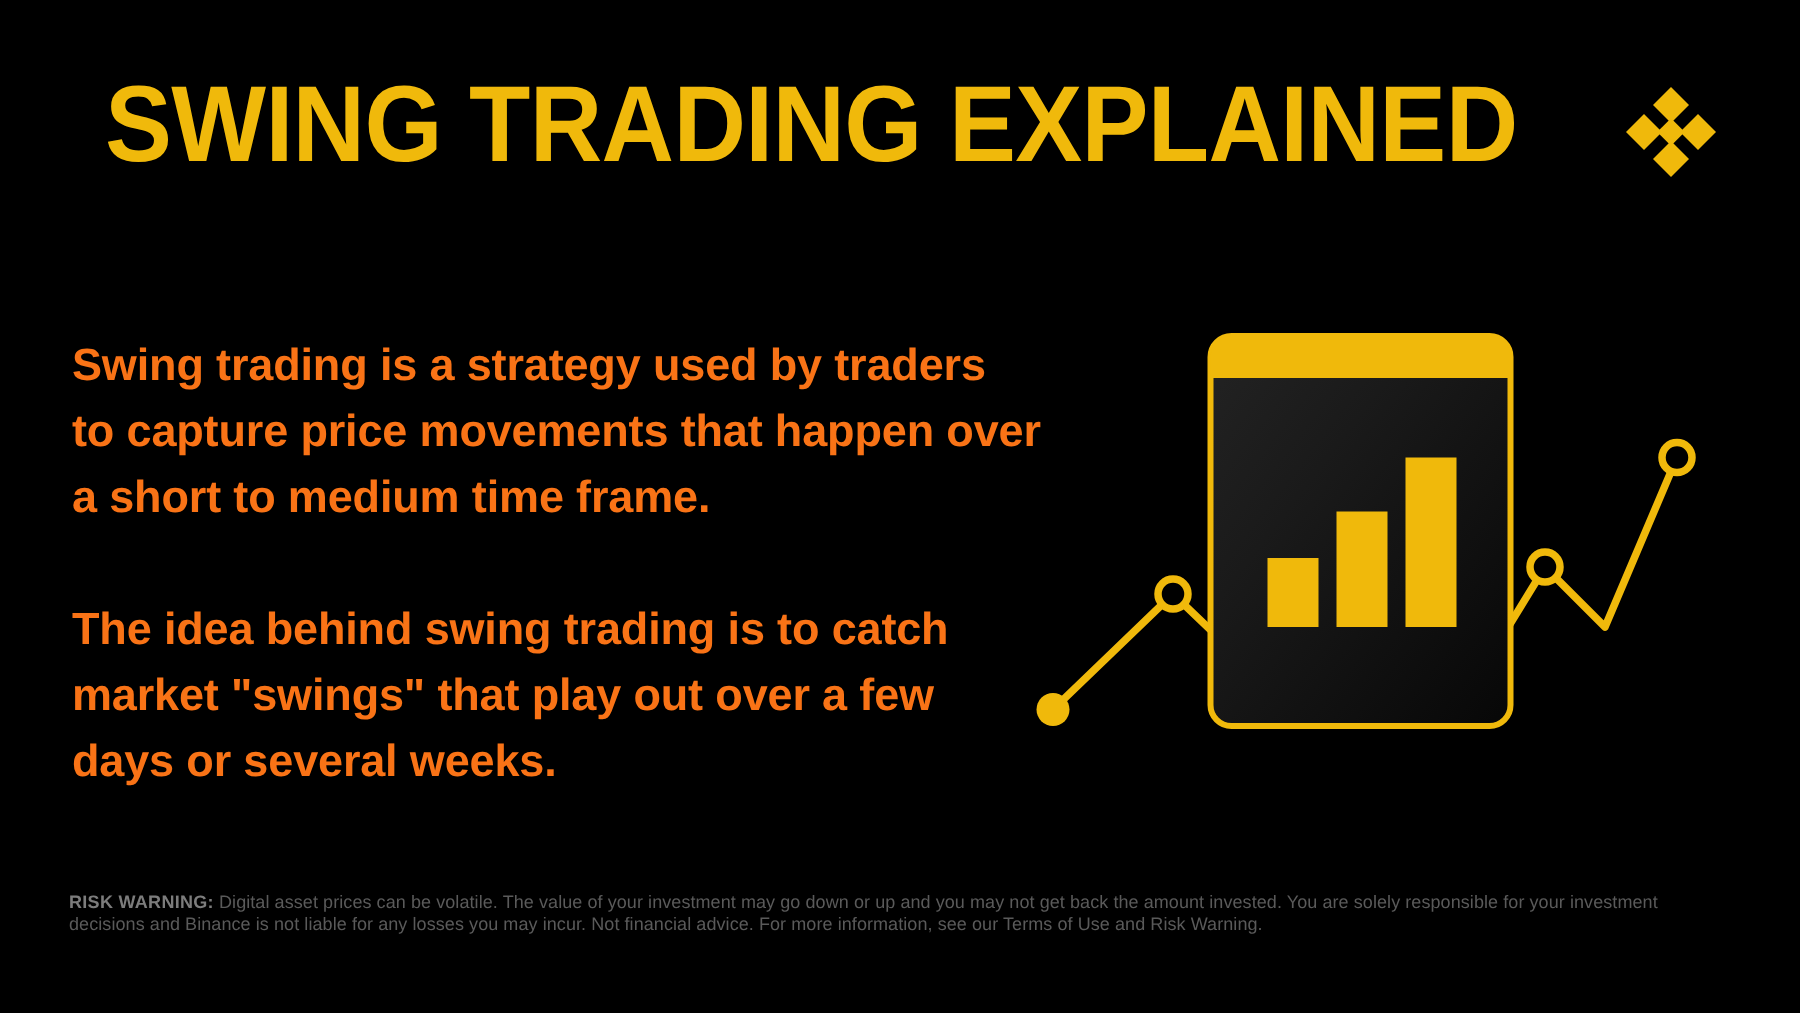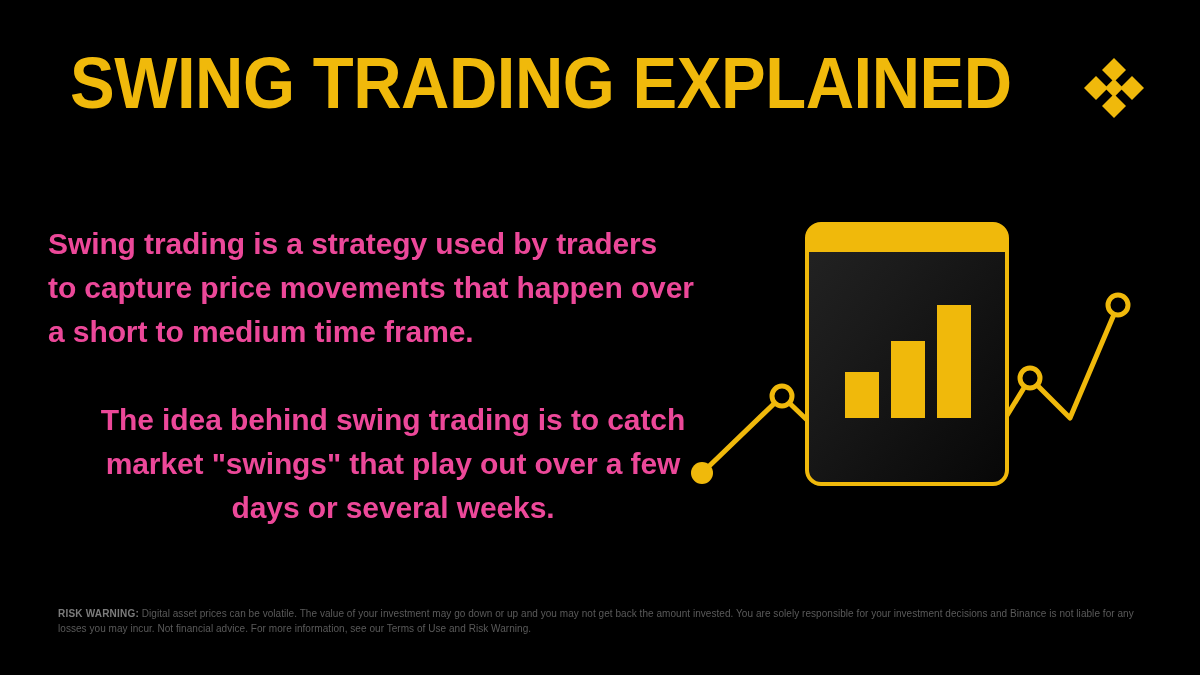--- a/index.html
+++ b/index.html
@@ -53,31 +53,30 @@
 
   
   #copy {
     position: absolute;
     left: 48px;
     top: 222px;
     width: 690px;
   }
   .para {
     margin: 0;
-    color: #ec4899;
+    color: #f97316;
     font-family: "Liberation Sans", sans-serif;
     font-weight: 700;
     font-size: 30px;
     line-height: 44px;
     letter-spacing: -0.1px;
     white-space: pre-line;
   }
   .para + .para {
     margin-top: 44px;
-    text-align: center;
   }
 
   
   #illustration {
     position: absolute;
     left: 670px;
     top: 200px;
     width: 480px;
     height: 310px;
   }
@@ -89,24 +88,24 @@
   }
 
   
   #footer {
     position: absolute;
     left: 46px;
     top: 594px;
     width: 1112px;
   }
   #disclaimer {
-    margin: 12px;
+    margin: 0;
     color: #5a5a5a;
     font-family: "Liberation Sans", sans-serif;
-    font-size: 10px;
+    font-size: 12px;
     line-height: 15px;
     letter-spacing: 0.05px;
   }
   #disclaimer-label {
     color: #7c7c7c;
     font-weight: 700;
     letter-spacing: 0.2px;
   }
 </style>
 </head>

